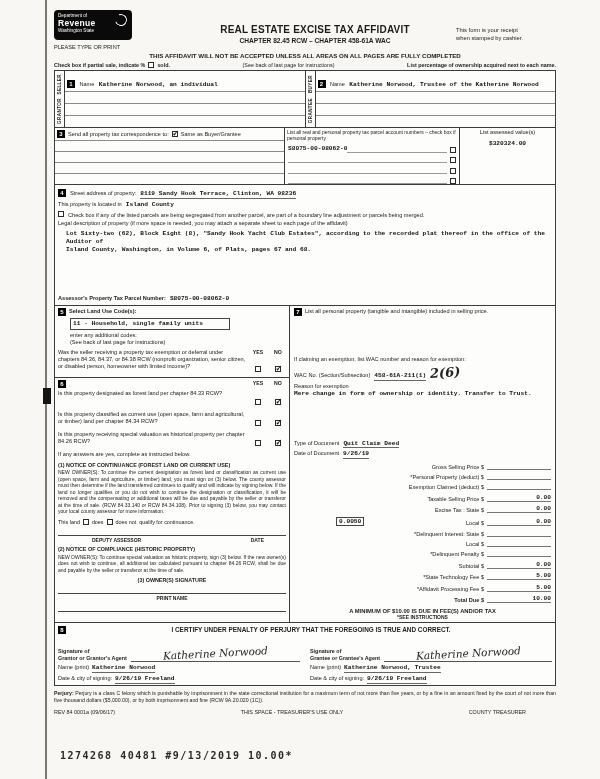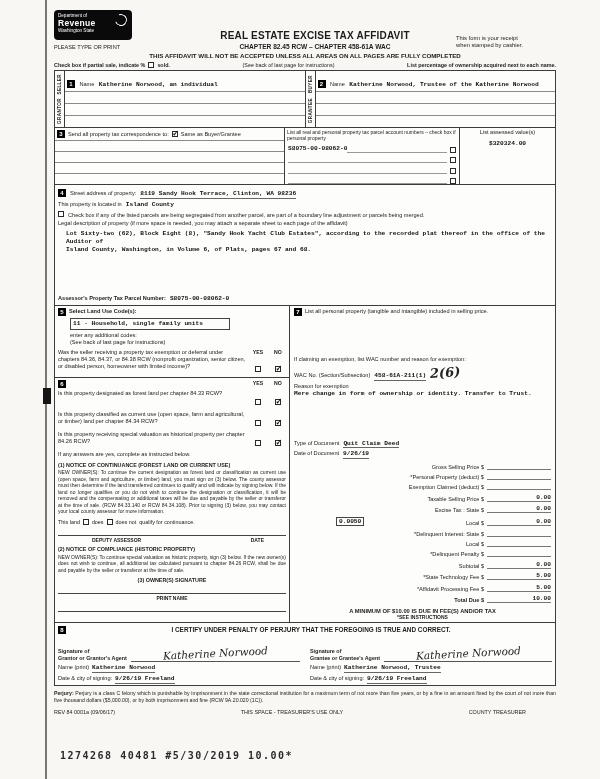--- a/index.html
+++ b/index.html
@@ -13,21 +13,21 @@
   .tiny{font-size:5px;}
   .val{font-family:"Liberation Mono",monospace;font-size:6.2px;font-weight:700;color:#101010;line-height:1.25;}
   .u{border-bottom:1px solid #666;}
   .bold{font-weight:700;}
   .center{text-align:center;}
   .numbox{display:inline-block;min-width:8px;height:8px;background:#000;color:#fff;font-size:6px;font-weight:700;text-align:center;line-height:8px;flex:none;}
   .cb{display:inline-block;width:6px;height:6px;border:1px solid #2a2a2a;background:#fff;position:relative;flex:none;vertical-align:-1px;}
   .cb.checked::after{content:"✓";position:absolute;left:-0.5px;top:-3px;font-size:8px;font-weight:700;color:#111;}
   .sec{border:1px solid #3c3c3c;margin-top:-1px;}
   
-  .hdr{display:flex;align-items:flex-end;gap:6px;}
+  .hdr{display:flex;align-items:center;gap:6px;}
   .hdr-left{width:120px;}
   .logo{width:78px;height:30px;background:#0a0a0a;border-radius:4px;color:#fff;position:relative;padding:3px 4px;}
   .logo .lt1{display:block;font-size:4.6px;}
   .logo .lt2{display:block;font-size:8.5px;font-weight:700;letter-spacing:.3px;}
   .logo .lt3{display:block;font-size:4.6px;}
   .swirl{position:absolute;right:5px;top:4px;width:12px;height:12px;border:1.6px solid #fff;border-radius:50%;border-left-color:transparent;transform:rotate(25deg);}
   .ptp{font-size:5.6px;margin-top:4px;}
   .hdr-center{flex:1;text-align:center;padding-top:7px;}
   .title{font-size:10px;font-weight:700;letter-spacing:.2px;}
   .chapter{font-size:6.6px;font-weight:700;margin-top:2px;}
@@ -494,14 +494,14 @@
       <span>Perjury is a class C felony which is punishable by imprisonment in the state correctional institution for a maximum term of not more than five years, or by a fine in an amount fixed by the court of not more than five thousand dollars ($5,000.00), or by both imprisonment and fine (RCW 9A.20.020 (1C)).</span>
     </div>
 
     <div class="footer">
       <span>REV 84 0001a (09/06/17)</span>
       <span class="mid">THIS SPACE - TREASURER'S USE ONLY</span>
       <span class="right">COUNTY TREASURER</span>
     </div>
   </div>
 
-  <div class="stamp">1274268 40481 #5/30/2019 10.00*</div>
+  <div class="stamp">1274268 40481 #9/13/2019 10.00*</div>
 </div>
 
 </body></html>

